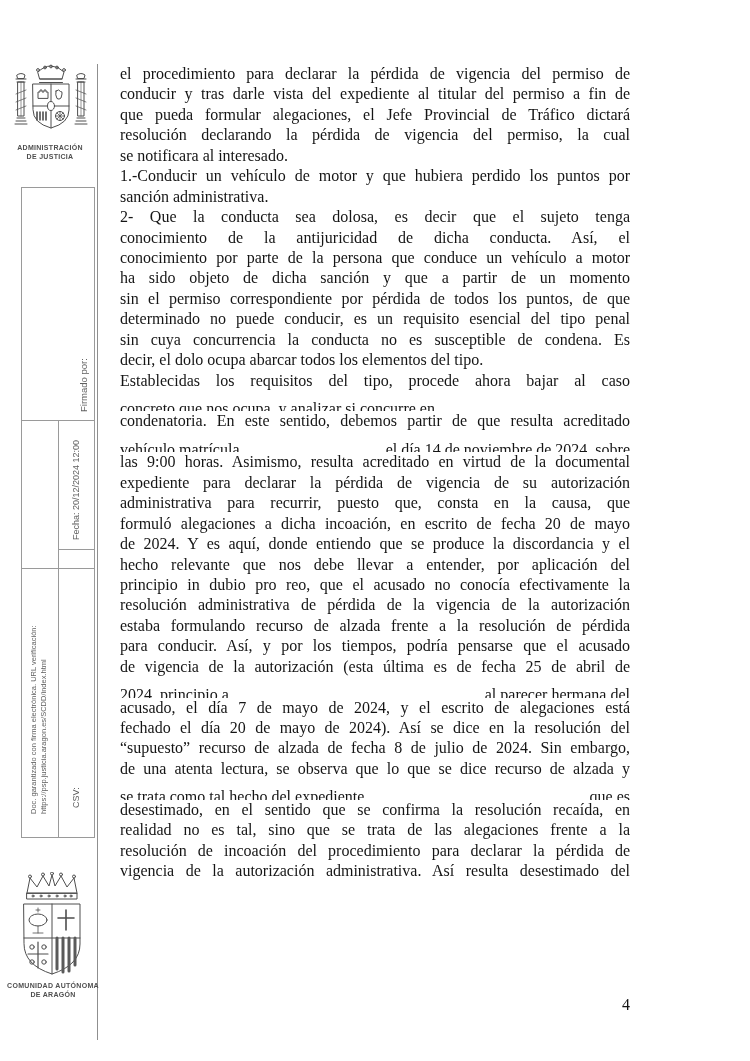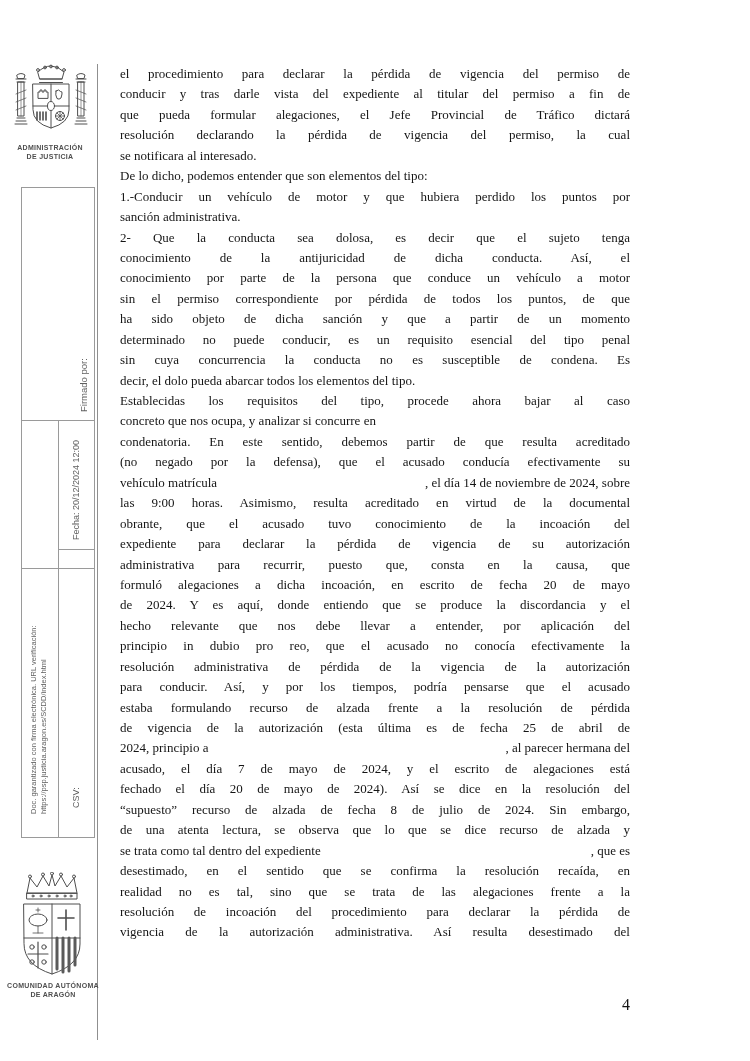--- a/index.html
+++ b/index.html
@@ -34,24 +34,24 @@
     display:flex;align-items:center;box-sizing:border-box;
     font-family:"Liberation Sans", sans-serif;color:#5f5f5f;
   }
   .rot-firmado{left:22px;top:418px;width:230px;height:70px;align-items:flex-end;padding-left:6px;padding-bottom:3px;font-size:9.5px;}
   .rot-fecha  {left:58px;top:547px;width:127px;height:35px;padding-left:7px;font-size:9px;}
   .rot-url    {left:22px;top:834px;width:266px;height:34px;padding-left:20px;font-size:7.5px;line-height:10px;}
   .rot-csv    {left:58px;top:834px;width:266px;height:35px;padding-left:26px;font-size:9px;}
 
   
   .textcol{position:absolute;left:120px;top:64px;width:510px;color:#151515;}
-  .ln{height:20.45px;line-height:20.45px;font-size:13px;overflow:hidden;}
+  .ln{height:20.45px;line-height:20.45px;font-size:16px;overflow:hidden;}
   .jl{text-align:justify;text-align-last:justify;}
   .gapline{display:flex;}
-  .gapline .seg{white-space:pre;flex:0 0 auto;}
+  .gapline .seg{white-space:pre;flex:0 0 auto;margin-top:8px;}
   .gapline .spacer{flex:1 1 40px;min-width:40px;}
 
   .pagenum{position:absolute;left:120px;top:996px;width:510px;text-align:right;
            font-size:16px;color:#151515;}
   svg{display:block;}
 </style>
 </head>
 <body>
 
 <div class="page">
@@ -155,67 +155,64 @@
     <div>COMUNIDAD AUTÓNOMA</div>
     <div>DE ARAGÓN</div>
   </div>
 
   <div class="textcol">
       <div class="ln jl">el procedimiento para declarar la pérdida de vigencia del permiso de</div>
       <div class="ln jl">conducir y tras darle vista del expediente al titular del permiso a fin de</div>
       <div class="ln jl">que pueda formular alegaciones, el Jefe Provincial de Tráfico dictará</div>
       <div class="ln jl">resolución declarando la pérdida de vigencia del permiso, la cual</div>
       <div class="ln">se notificara al interesado.</div>
-      <div class="ln">De lo dicho, podemos entender que son elementos del tipo:</div>
       <div class="ln jl">1.-Conducir un vehículo de motor y que hubiera perdido los puntos por</div>
       <div class="ln">sanción administrativa.</div>
       <div class="ln jl">2- Que la conducta sea dolosa, es decir que el sujeto tenga</div>
       <div class="ln jl">conocimiento de la antijuricidad de dicha conducta. Así, el</div>
       <div class="ln jl">conocimiento por parte de la persona que conduce un vehículo a motor</div>
+      <div class="ln jl">ha sido objeto de dicha sanción y que a partir de un momento</div>
       <div class="ln jl">sin el permiso correspondiente por pérdida de todos los puntos, de que</div>
-      <div class="ln jl">ha sido objeto de dicha sanción y que a partir de un momento</div>
       <div class="ln jl">determinado no puede conducir, es un requisito esencial del tipo penal</div>
       <div class="ln jl">sin cuya concurrencia la conducta no es susceptible de condena. Es</div>
-      <div class="ln">decir, el dolo pueda abarcar todos los elementos del tipo.</div>
+      <div class="ln">decir, el dolo ocupa abarcar todos los elementos del tipo.</div>
       <div class="ln jl">Establecidas los requisitos del tipo, procede ahora bajar al caso</div>
       <div class="ln gapline">
         <span class="seg">concreto que nos ocupa, y analizar si concurre en</span>
         <span class="spacer"></span>
         <span class="seg"></span>
       </div>
       <div class="ln jl">condenatoria. En este sentido, debemos partir de que resulta acreditado</div>
-      <div class="ln jl">(no negado por la defensa), que el acusado conducía efectivamente su</div>
       <div class="ln gapline">
         <span class="seg">vehículo matrícula</span>
         <span class="spacer"></span>
         <span class="seg">, el día 14 de noviembre de 2024, sobre</span>
       </div>
       <div class="ln jl">las 9:00 horas. Asimismo, resulta acreditado en virtud de la documental</div>
-      <div class="ln jl">obrante, que el acusado tuvo conocimiento de la incoación del</div>
       <div class="ln jl">expediente para declarar la pérdida de vigencia de su autorización</div>
       <div class="ln jl">administrativa para recurrir, puesto que, consta en la causa, que</div>
       <div class="ln jl">formuló alegaciones a dicha incoación, en escrito de fecha 20 de mayo</div>
       <div class="ln jl">de 2024. Y es aquí, donde entiendo que se produce la discordancia y el</div>
       <div class="ln jl">hecho relevante que nos debe llevar a entender, por aplicación del</div>
       <div class="ln jl">principio in dubio pro reo, que el acusado no conocía efectivamente la</div>
       <div class="ln jl">resolución administrativa de pérdida de la vigencia de la autorización</div>
+      <div class="ln jl">estaba formulando recurso de alzada frente a la resolución de pérdida</div>
       <div class="ln jl">para conducir. Así, y por los tiempos, podría pensarse que el acusado</div>
-      <div class="ln jl">estaba formulando recurso de alzada frente a la resolución de pérdida</div>
       <div class="ln jl">de vigencia de la autorización (esta última es de fecha 25 de abril de</div>
       <div class="ln gapline">
         <span class="seg">2024, principio a</span>
         <span class="spacer"></span>
         <span class="seg">, al parecer hermana del</span>
       </div>
       <div class="ln jl">acusado, el día 7 de mayo de 2024, y el escrito de alegaciones está</div>
       <div class="ln jl">fechado el día 20 de mayo de 2024). Así se dice en la resolución del</div>
       <div class="ln jl">“supuesto” recurso de alzada de fecha 8 de julio de 2024. Sin embargo,</div>
       <div class="ln jl">de una atenta lectura, se observa que lo que se dice recurso de alzada y</div>
       <div class="ln gapline">
-        <span class="seg">se trata como tal dentro del expediente</span>
+        <span class="seg">se trata como tal hecho del expediente</span>
         <span class="spacer"></span>
         <span class="seg">, que es</span>
       </div>
       <div class="ln jl">desestimado, en el sentido que se confirma la resolución recaída, en</div>
       <div class="ln jl">realidad no es tal, sino que se trata de las alegaciones frente a la</div>
       <div class="ln jl">resolución de incoación del procedimiento para declarar la pérdida de</div>
       <div class="ln jl">vigencia de la autorización administrativa. Así resulta desestimado del</div>
     </div>
 
   <div class="pagenum">4</div>

